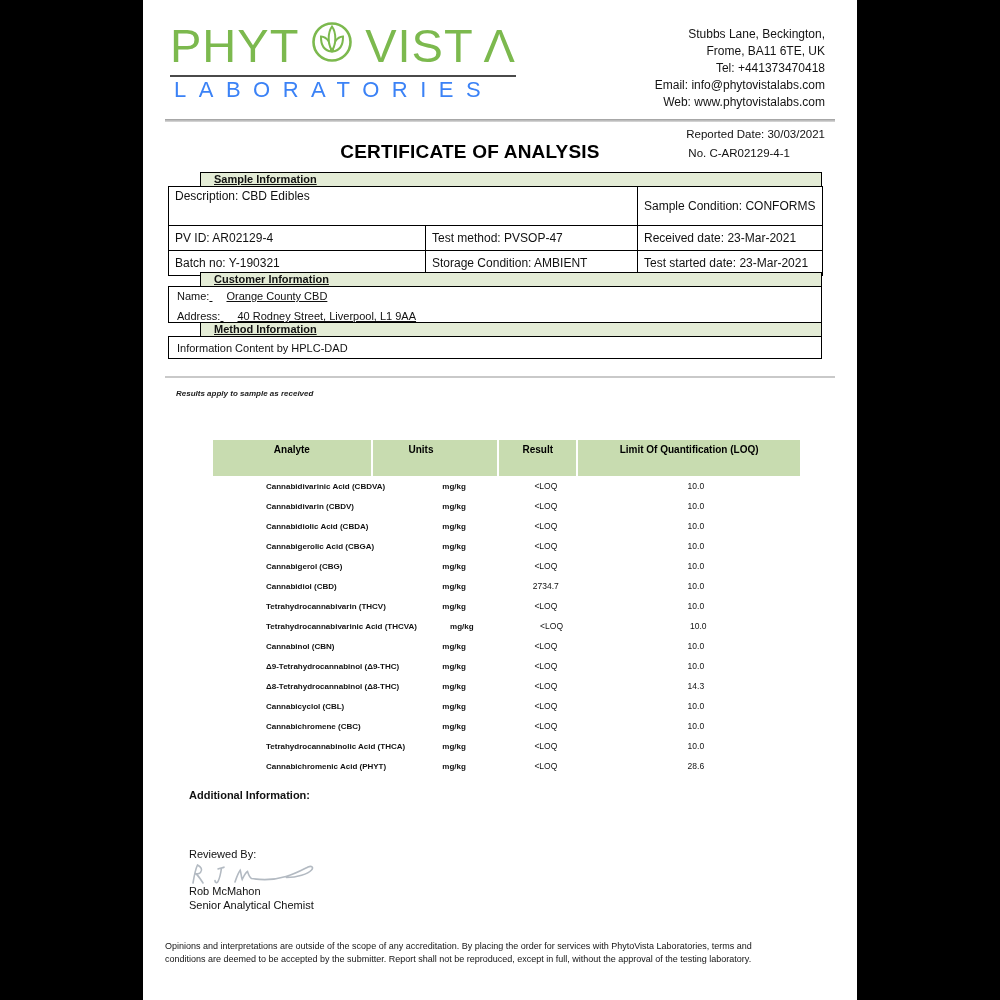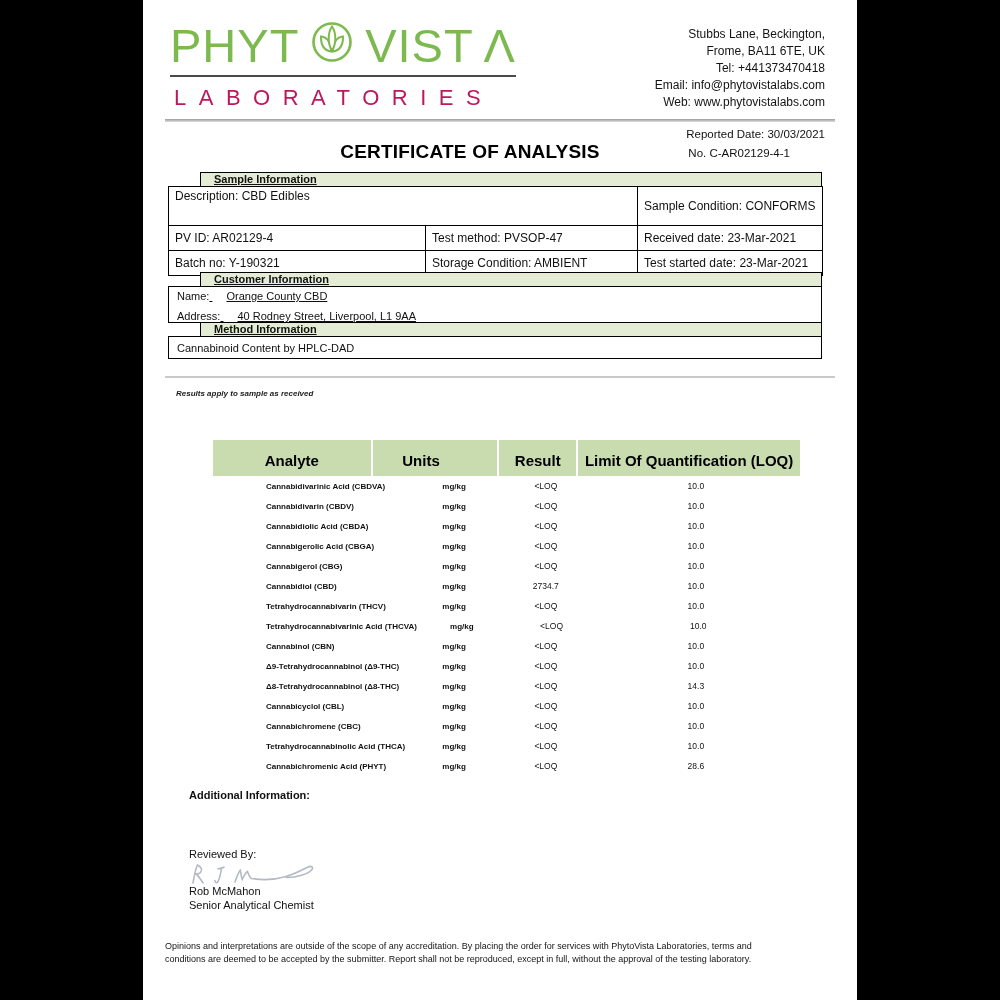--- a/index.html
+++ b/index.html
@@ -18,22 +18,22 @@
   .logo-block { position:absolute; left:27px; top:20px; }
   .logo-text {
     display:flex; align-items:center; line-height:1;
     font-size:47px; letter-spacing:1px; color:var(--green,#7cb94e);
     font-weight:400;
     justify-content:space-between;
   }
   .logo-text .leaf-o { margin:0 1px; }
   .logo-rule { width:346px; border-top:2px solid #4a4a4a; margin-top:4px; }
   .logo-sub {
-    font-size:22px; letter-spacing:12.5px; color:#be185d;
-    margin-top:8px; padding-left:4px; white-space:nowrap;
+    font-size:22px; letter-spacing:12.5px; color:#3b82f6;
+    padding-left:4px; white-space:nowrap;
   }
   .contact-block {
     position:absolute; right:32px; top:26px; text-align:right;
     font-size:12px; line-height:17px; color:#141414;
   }
   .letterhead-rule {
     position:absolute; top:119px; left:22px; right:22px; height:3px;
     background:linear-gradient(#9c9c9c,#dcdcdc);
   }
 
@@ -72,22 +72,22 @@
   }
   .results-note {
     position:absolute; top:389px; left:33px;
     font-size:8px; font-weight:bold; font-style:italic; color:#1a1a1a;
   }
 
   
   .results { position:absolute; top:440px; left:70px; width:587px; }
   .results-header { display:flex; background:var(--tableGreen,#c8dcb0); height:36px; }
   .rh-cell {
-    box-sizing:border-box; padding-top:12px; text-align:center;
-    font-size:15px; font-weight:bold; color:#000;
+    box-sizing:border-box; padding-top:4px; text-align:center;
+    font-size:10px; font-weight:bold; color:#000;
   }
   .rh-cell + .rh-cell { border-left:2px solid #fff; }
   .c-analyte { width:160px; }
   .c-units   { width:100px; }
   .c-result  { width:80px;margin-left:28px; }
   .c-loq     { width:227px; }
   .results-body .r-row { display:flex; height:20px; align-items:center; }
   .r-analyte { width:160px; box-sizing:border-box; padding-left:5px; font-size:8px; font-weight:bold; text-align:left; white-space:nowrap;margin-left:48px; }
   .r-units   { width:100px; font-size:8px; font-weight:bold; text-align:center; }
   .r-result  { width:100px; font-size:8.5px; text-align:center; }
@@ -183,21 +183,21 @@
         <span class="lbl">Address:</span>
         <span class="val">40 Rodney Street, Liverpool, L1 9AA</span>
       </div>
     </div>
   </div>
 
   <div class="section" style="top:322px;">
     <div class="section-bar">
       <span>Method Information</span>
     </div>
-    <div class="plain-box method-box">Cannabinoid Content by HPLC-DAD</div>
+    <div class="plain-box method-box">Information Content by HPLC-DAD</div>
   </div>
 
   <div class="mid-rule"></div>
   <div class="results-note">Results apply to sample as received</div>
 
   <div class="results">
     <div class="results-header">
       <div class="rh-cell c-analyte">Analyte</div>
       <div class="rh-cell c-units">Units</div>
       <div class="rh-cell c-result">Result</div>

